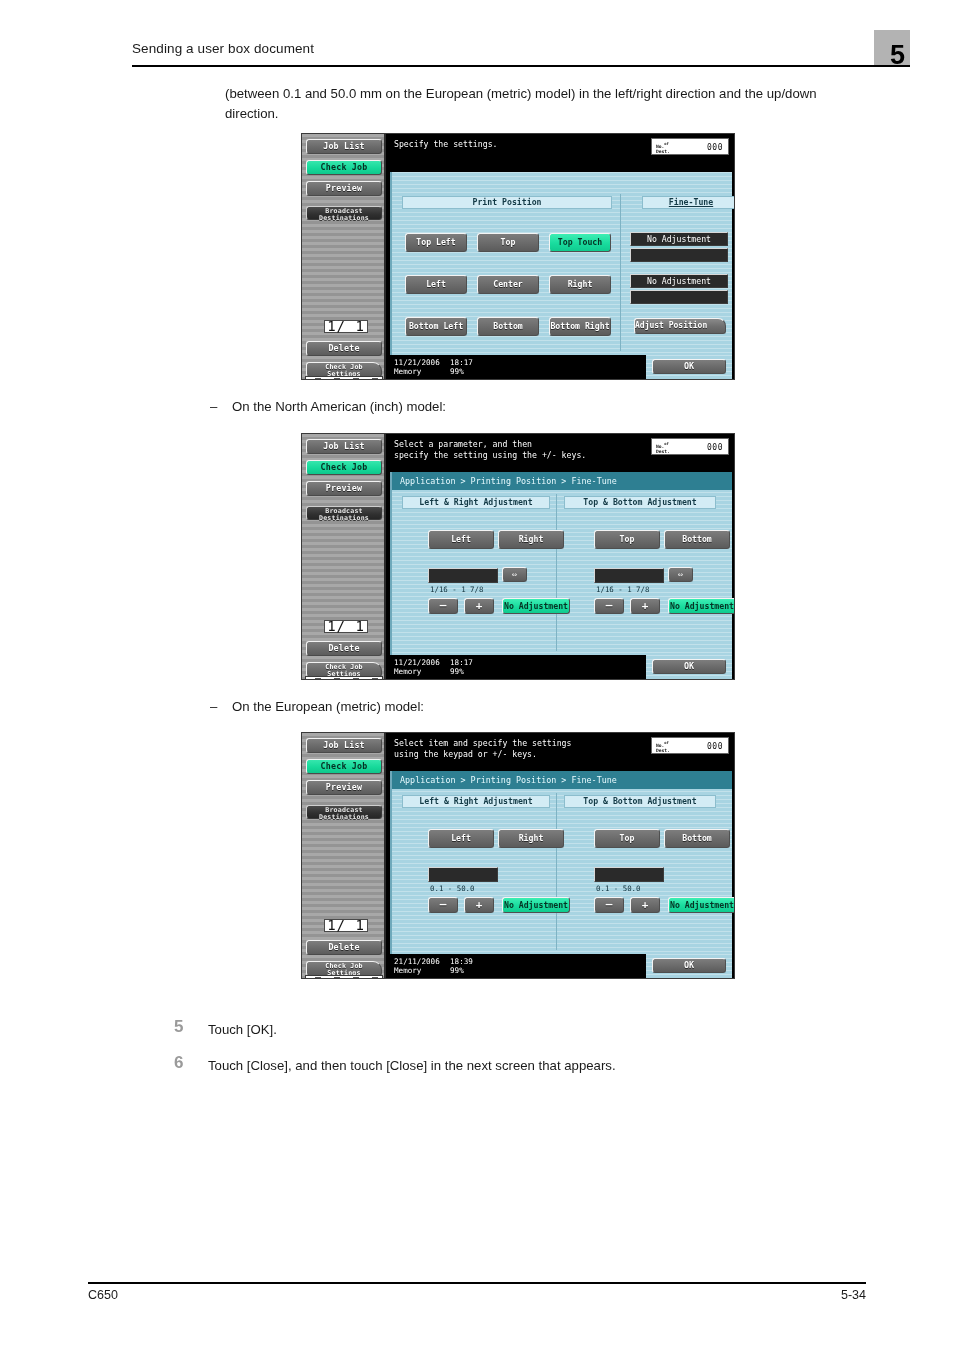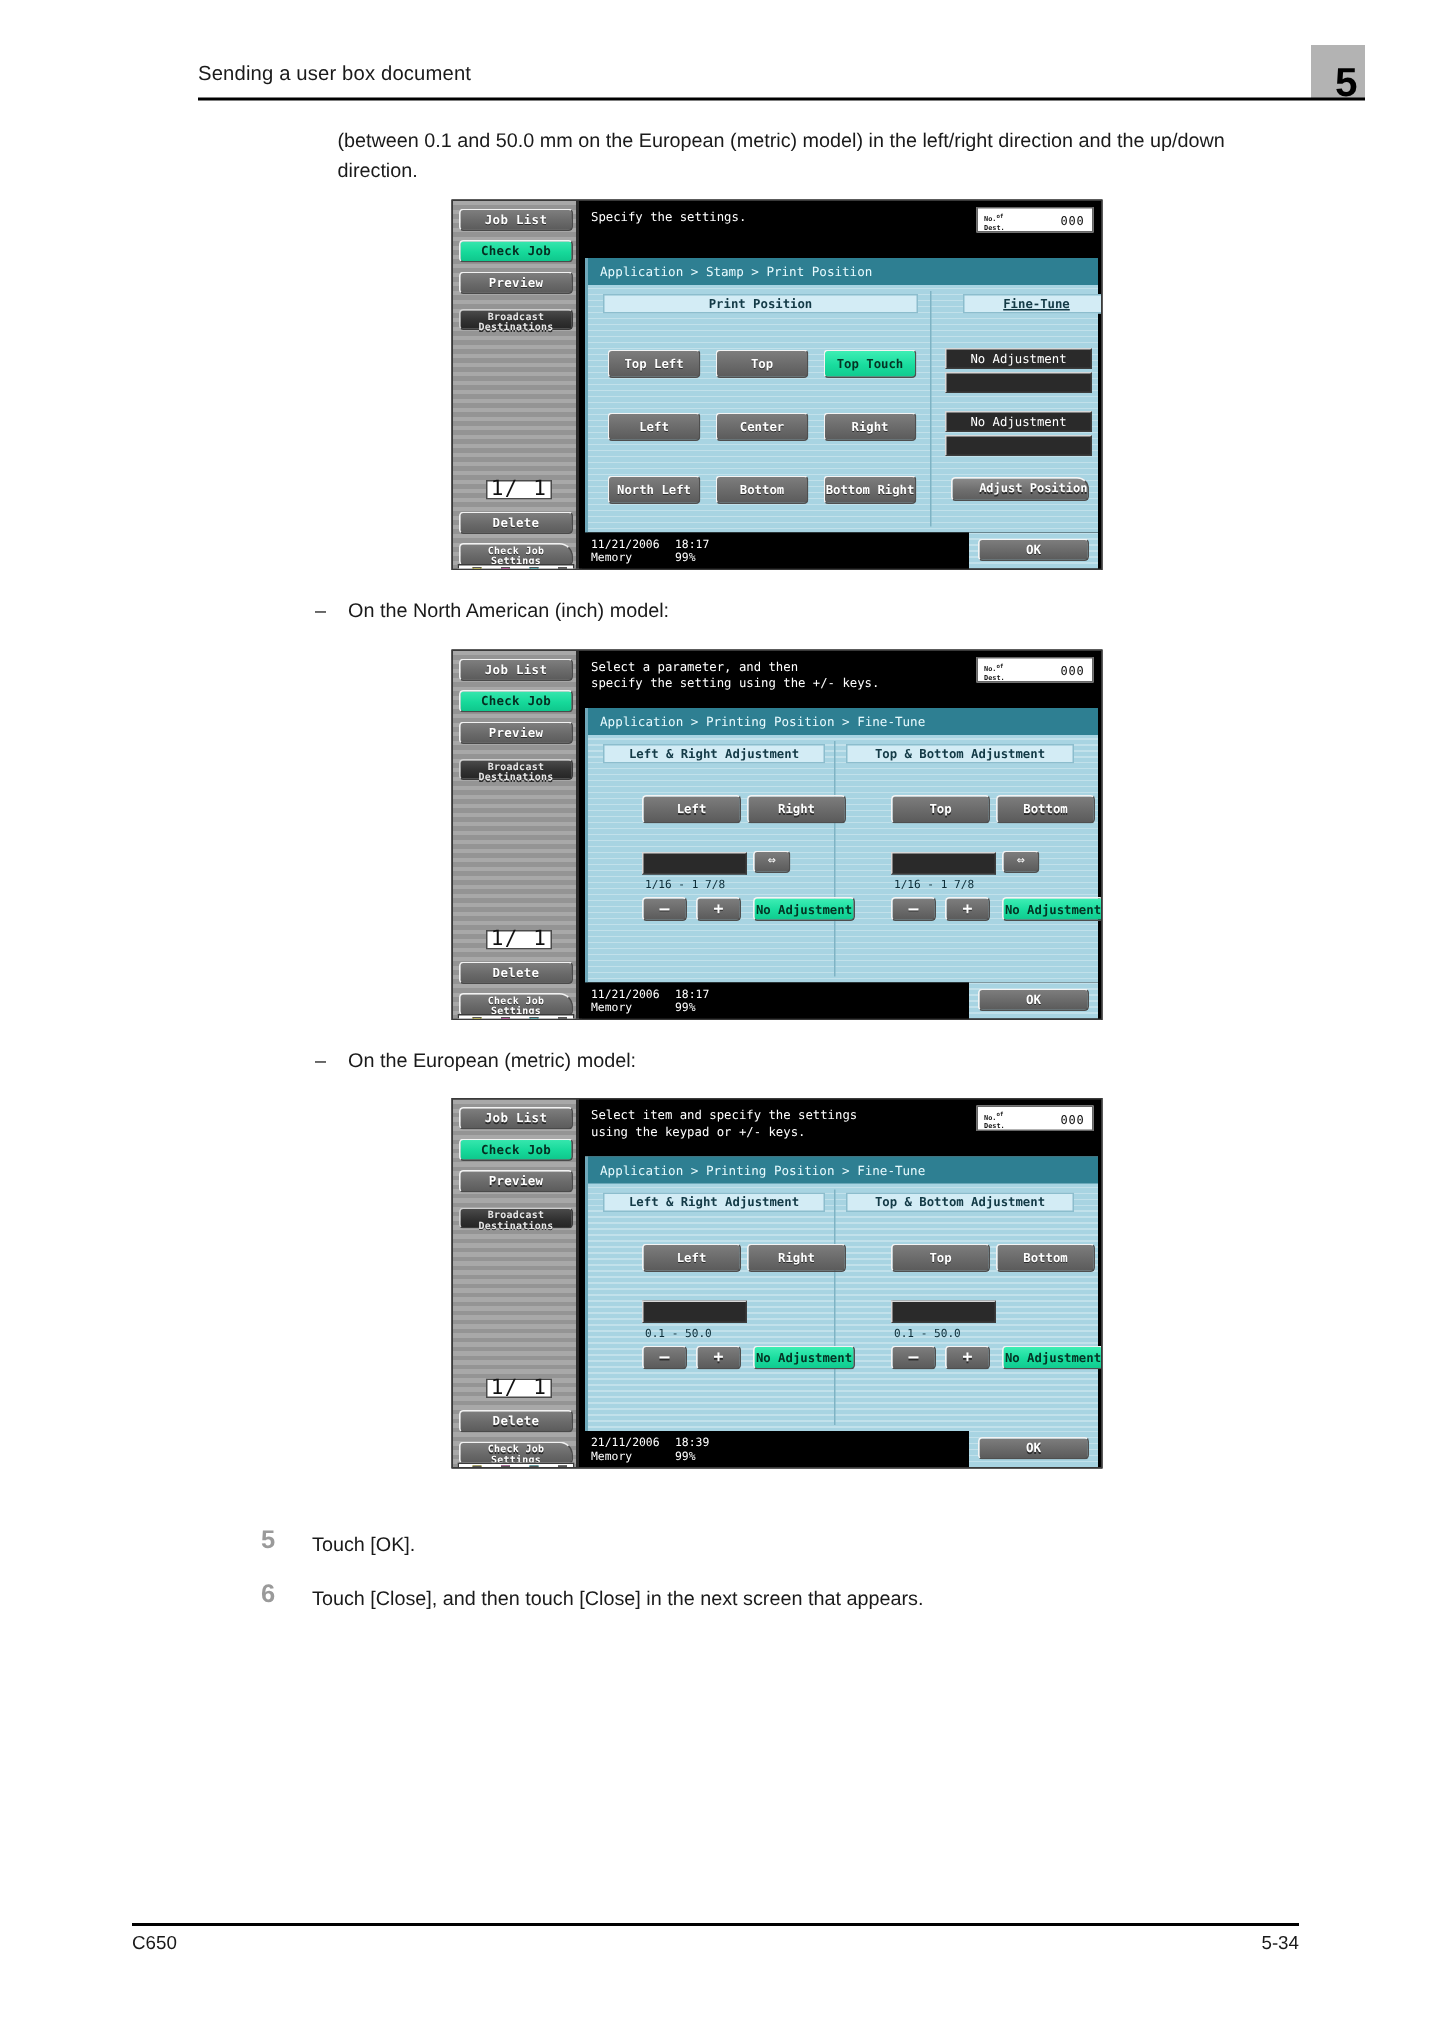--- a/index.html
+++ b/index.html
@@ -201,21 +201,21 @@
     border: 1px solid #f4f4f4; border-right-color:#4f4f4f; border-bottom-color:#4f4f4f;
     background: linear-gradient(to bottom,#7d7d7d 0%,#6b6b6b 52%,#5b5b5b 100%);
     color: #fff; font-size: 11px; line-height: 13px; text-align: center; font-weight: bold;
     text-shadow: 0 1px 0 #2b2b2b;
   }
   .adjpos {
     position: absolute; height: 16px;
     border-radius: 3px 8px 3px 3px;
     border: 1px solid #f4f4f4; border-right-color:#4f4f4f; border-bottom-color:#4f4f4f;
     background: linear-gradient(to bottom,#8a8a8a 0%,#6f6f6f 52%,#5f5f5f 100%);
-    color: #fff; font-size: 8px; line-height: 14px; text-align: right; font-weight: bold;
+    color: #fff; font-size: 8px; line-height: 14px; text-align: left; font-weight: bold;
     text-shadow: 0 1px 0 #2b2b2b; white-space: nowrap;
   }
 
   
   .lcd-bottom {
     position: absolute; left: 86px; bottom: 0; right: 0; height: 24px;
     background: #000;
   }
   .stat-l { position: absolute; left: 6px; top: 3px; color:#fff; font-size:7.6px; line-height:9px; }
   .stat-r { position: absolute; left: 62px; top: 3px; color:#fff; font-size:7.6px; line-height:9px; }
@@ -287,35 +287,34 @@
     <div class="dest-box">
       <div class="dlabel">
         <span>No.</span><sup>of</sup><br>
         <span>Dest.</span>
       </div>
       <div class="dcount">000</div>
     </div>
   </div>
 
   <div class="lcd-main">
-    <div class="crumb">Application &gt; Stamp &gt; Print Position</div>
     <div class="divider-v" style="left:228px; top:22px; bottom:4px;"></div>
 
     <div class="colhdr" style="left:10px; top:24px; width:210px;">Print Position</div>
     <div class="colhdr" style="left:250px; top:24px; width:98px;text-decoration:underline;">Fine-Tune</div>
 
     <div class="tbtn" style="left:13px;  top:61px; width:62px;">Top Left</div>
     <div class="tbtn" style="left:85px;  top:61px; width:62px;">Top</div>
     <div class="tbtn sel" style="left:157px; top:61px; width:62px;">Top Touch</div>
 
     <div class="tbtn" style="left:13px;  top:103px; width:62px;">Left</div>
     <div class="tbtn" style="left:85px;  top:103px; width:62px;">Center</div>
     <div class="tbtn" style="left:157px; top:103px; width:62px;">Right</div>
 
-    <div class="tbtn" style="left:13px;  top:145px; width:62px;">North Left</div>
+    <div class="tbtn" style="left:13px;  top:145px; width:62px;">Bottom Left</div>
     <div class="tbtn" style="left:85px;  top:145px; width:62px;">Bottom</div>
     <div class="tbtn" style="left:157px; top:145px; width:62px;">Bottom Right</div>
 
     <div class="valbox" style="left:238px; top:60px; width:98px;">No Adjustment</div>
     <div class="valbox empty" style="left:238px; top:76px; width:98px;"></div>
     <div class="valbox" style="left:238px; top:102px; width:98px;">No Adjustment</div>
     <div class="valbox empty" style="left:238px; top:118px; width:98px;"></div>
     <div class="adjpos" style="left:242px; top:146px; width:92px;">Adjust Position</div>
   </div>
 

